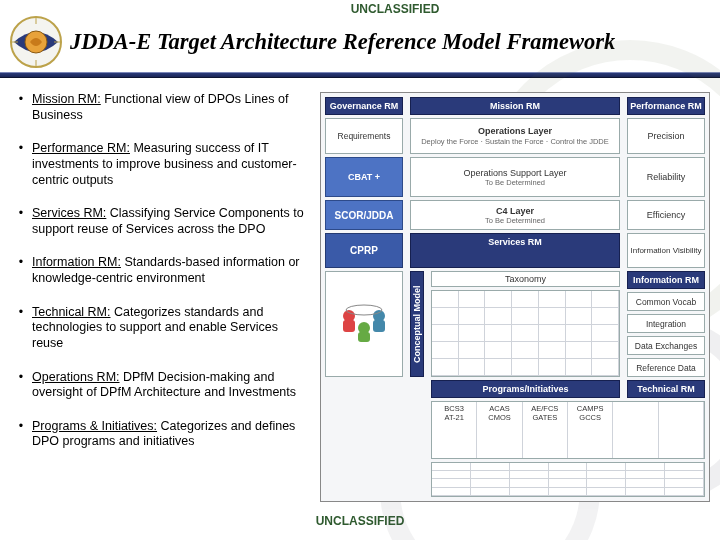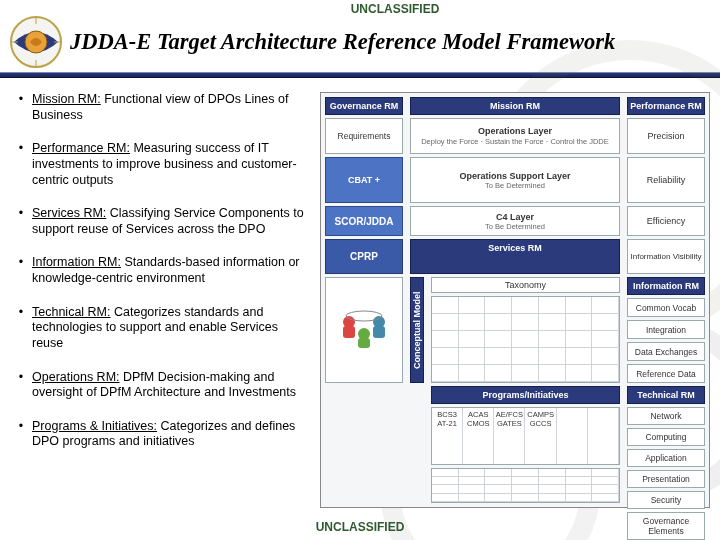--- a/index.html
+++ b/index.html
@@ -189,24 +189,24 @@
 
     <div class="drow" style="height:36px">
       <div class="dcell wcol" style="font-size:8.5px">Requirements</div>
       <div class="dcell mid" style="flex-direction:column;gap:1px">
         <span style="font-weight:600">Operations Layer</span>
         <span style="font-size:7.5px;color:#666">Deploy the Force · Sustain the Force · Control the JDDE</span>
       </div>
       <div class="dcell wcol">Precision</div>
     </div>
 
-    <div class="drow" style="height:46px">
+    <div class="drow" style="height:40px">
       <div class="dcell blue wcol">CBAT +</div>
       <div class="dcell mid" style="flex-direction:column">
-        <span style="font-weight:700">Operations Support Layer</span>
+        <span style="font-weight:400">Operations Support Layer</span>
         <span style="font-size:7.5px;color:#666">To Be Determined</span>
       </div>
       <div class="dcell wcol">Reliability</div>
     </div>
 
     <div class="drow" style="height:30px">
       <div class="dcell blue wcol" style="font-size:10px">SCOR/JDDA</div>
       <div class="dcell mid" style="flex-direction:column">
         <span style="font-weight:700">C4 Layer</span>
         <span style="font-size:7.5px;color:#666">To Be Determined</span>
@@ -333,26 +333,18 @@
             <div></div>
           <div></div>
             <div></div>
             <div></div>
             <div></div>
             <div></div>
             <div></div>
             <div></div>
         </div>
       </div>
-      <div class="wcol stack info-stack">
-        <div class="dcell" style="flex:1">Network</div>
-        <div class="dcell" style="flex:1">Computing</div>
-        <div class="dcell" style="flex:1">Application</div>
-        <div class="dcell" style="flex:1">Presentation</div>
-        <div class="dcell" style="flex:1">Security</div>
-        <div class="dcell" style="flex:1">Governance Elements</div>
-      </div>
     </div>
 
   </div>
 </div>
 
 <div class="classification-bot">UNCLASSIFIED</div>
 
 </body></html>

